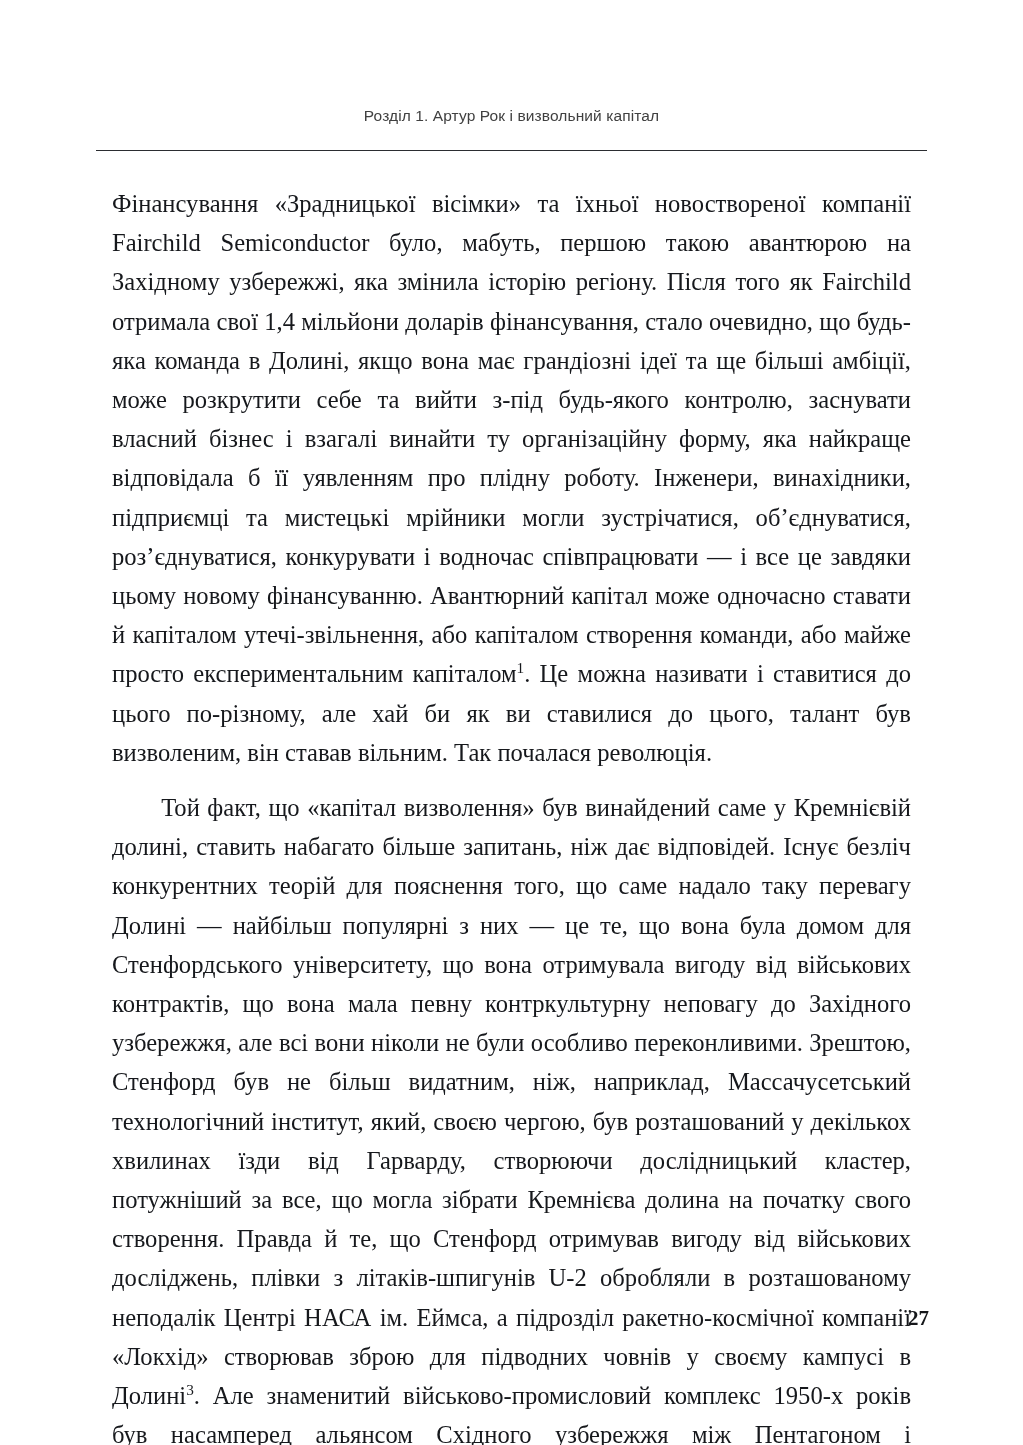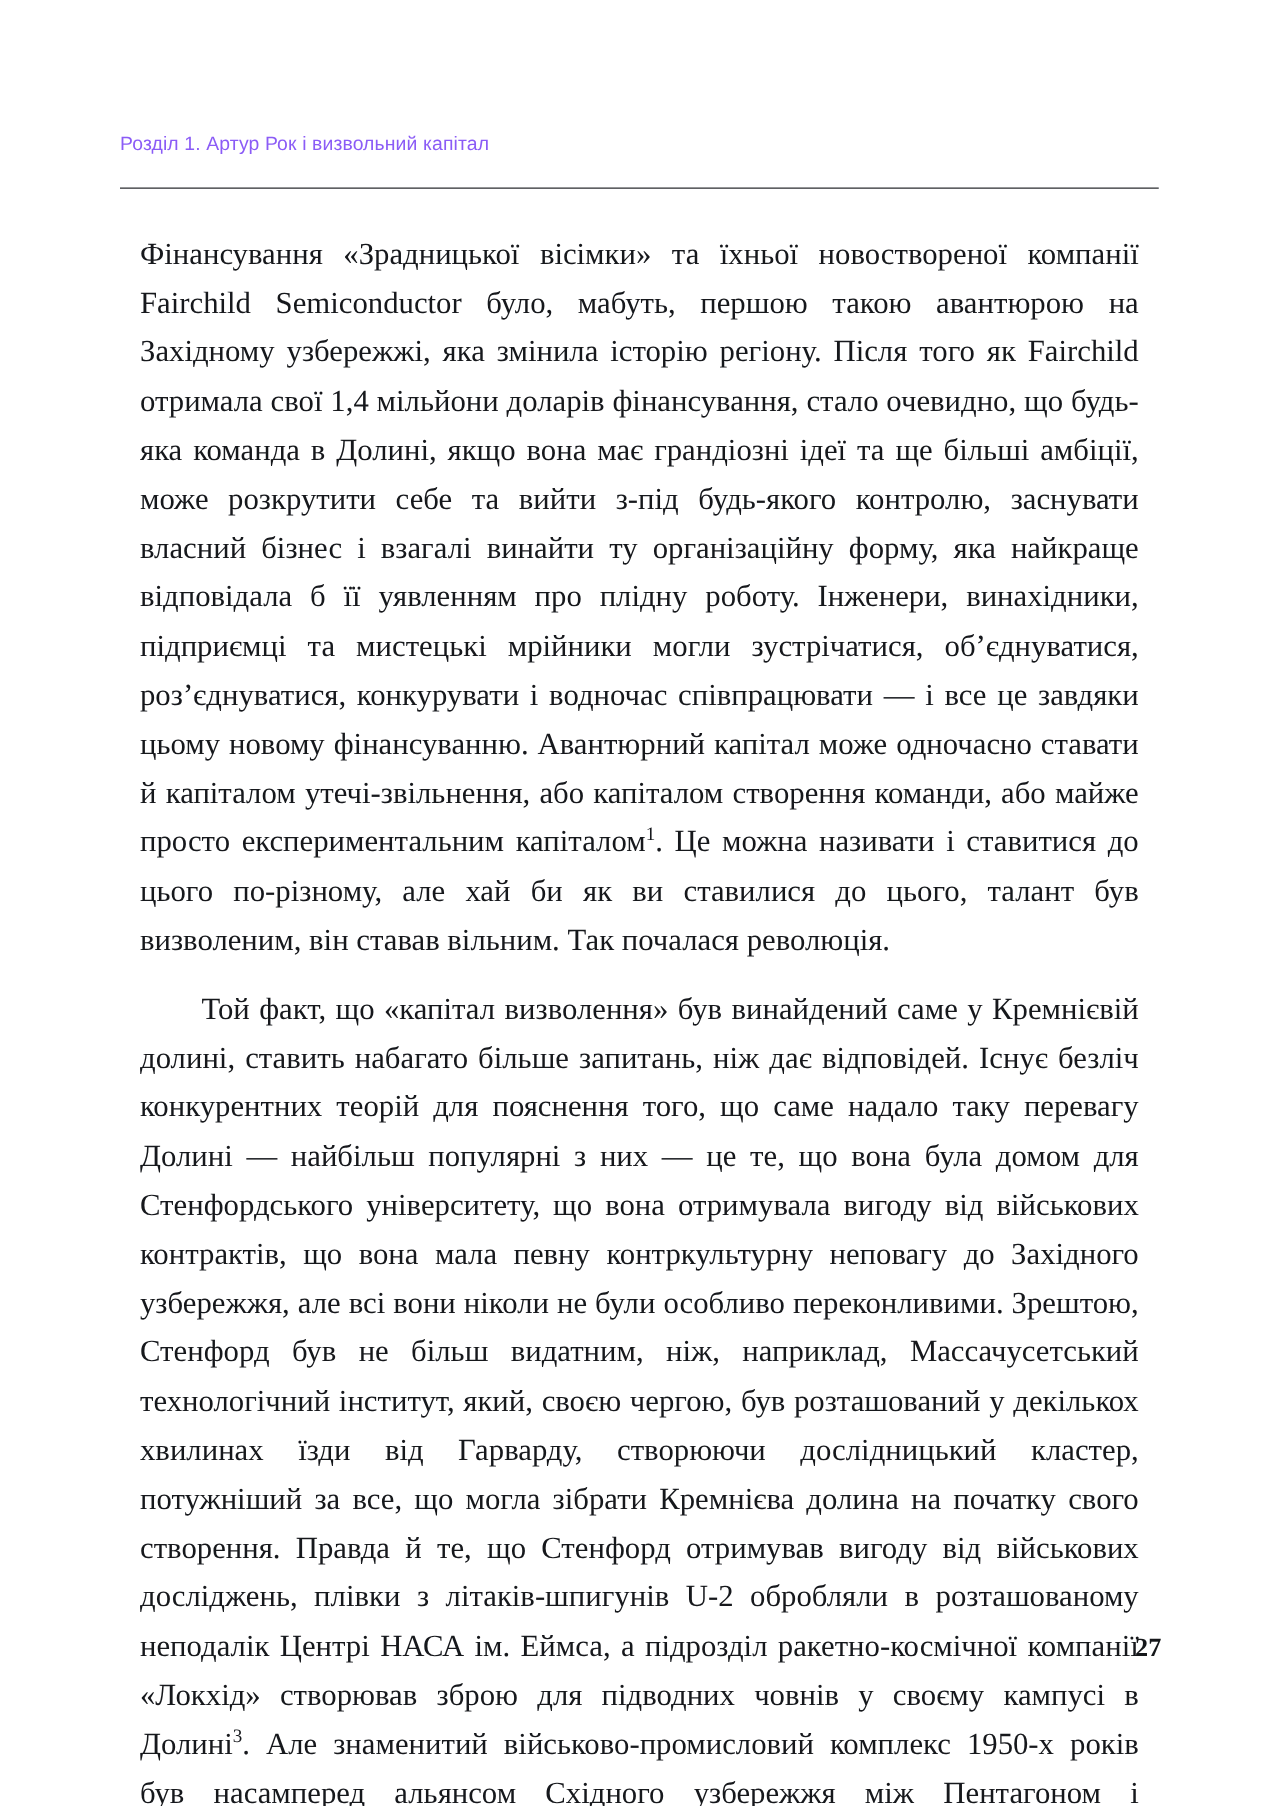--- a/index.html
+++ b/index.html
@@ -30,25 +30,25 @@
   
   .header {
     position: absolute;
     left: 96px;
     right: 96px;
     top: 108px;
     height: 34px;
   }
   .header-text {
     display: block;
-    text-align: left;
+    text-align: center;
     font-family: "Liberation Sans", "DejaVu Sans", sans-serif;
     font-size: 15.5px;
     letter-spacing: 0.1px;
-    color: #8b5cf6;
+    color: #404040;
     line-height: 1;
     white-space: nowrap;
   }
   .header-rule {
     position: absolute;
     left: 0;
     right: 0;
     bottom: -9px;
     height: 1px;
     background: #2b2d31;

